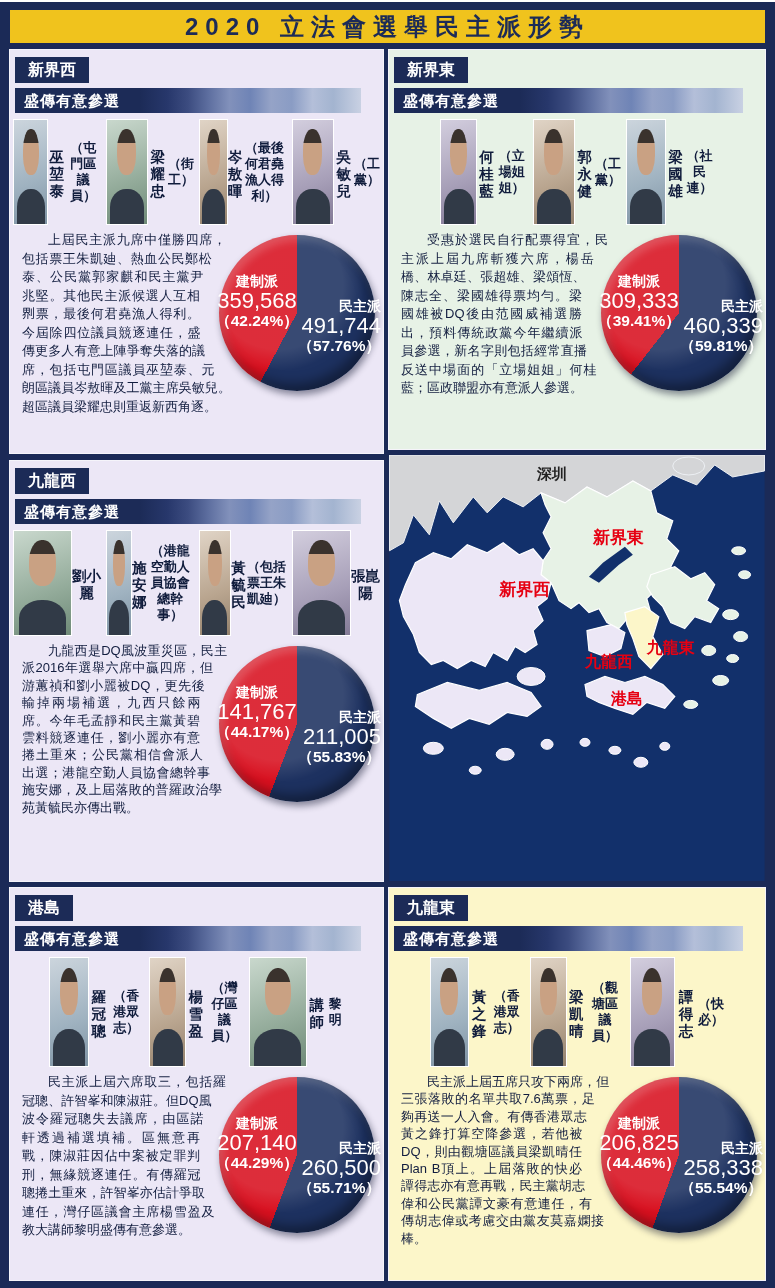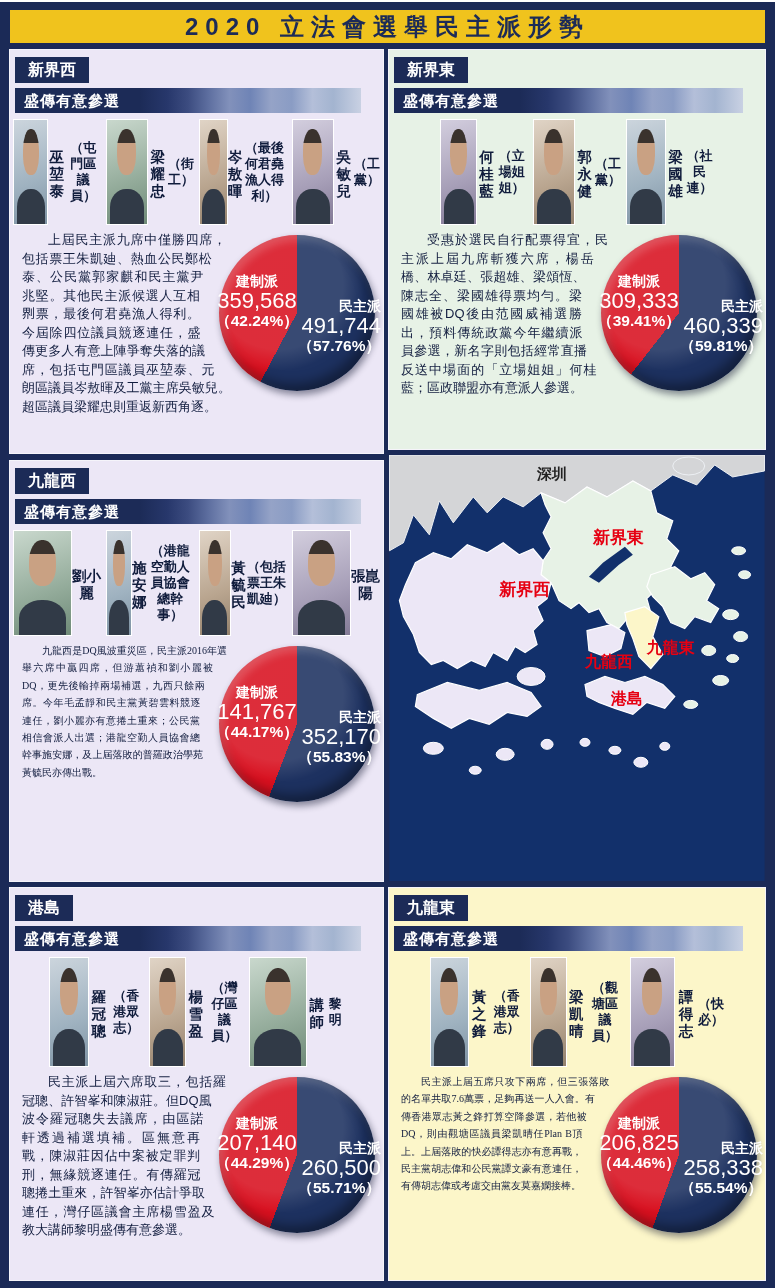--- a/index.html
+++ b/index.html
@@ -49,21 +49,21 @@
        box-shadow:inset -5px -7px 12px rgba(0,0,0,.38),inset 4px 5px 8px rgba(255,255,255,.20),
                   2px 4px 7px rgba(8,14,40,.45);}
   .lab{position:absolute;text-align:center;color:#ffffff;}
   .lab-red{left:-12px;top:24%;width:100px;}
   .lab-blue{right:-6px;top:40%;width:106px;text-align:right;}
   .lab .l1{font-size:14px;font-weight:700;line-height:18px;}
   .lab .l2{font-size:22px;font-weight:400;line-height:21px;}
   .lab .l3{font-size:15.5px;font-weight:700;line-height:19px;}
 
   .body{margin:0;font-size:13px;line-height:18.5px;color:#121d3f;text-align:justify;text-indent:2em;}
-  .dense .body{font-size:10px;line-height:17.4px;font-family:Liberation Serif, serif;}
+  .dense .body{font-size:13px;line-height:17.4px;}
 
   .map-box{position:absolute;left:389px;top:455px;width:376px;height:426px;}
   .map-box svg{display:block;}
   .m-lbl{font-family:"Liberation Sans","DejaVu Sans",sans-serif;font-weight:700;}
 </style>
 </head>
 <body>
 
 <div class="poster">
 
@@ -175,21 +175,21 @@
     </div>
     <div class="bottom">
       <div class="pie" style="background-image: radial-gradient(circle at 38% 32%, rgba(255, 255, 255, 0.12) 0px, rgba(255, 255, 255, 0.12) 45%, rgba(0, 0, 0, 0) 60%), conic-gradient(rgb(29, 49, 96) 0deg, rgb(29, 49, 96) 55.83%, rgb(216, 16, 31) 0deg);">
         <div class="lab lab-red">
           <div class="l1">建制派</div>
           <div class="l2">141,767</div>
           <div class="l3">（44.17%）</div>
         </div>
         <div class="lab lab-blue">
           <div class="l1">民主派</div>
-          <div class="l2">352,170</div>
+          <div class="l2">211,005</div>
           <div class="l3">（55.83%）</div>
         </div>
       </div>
       <p class="body">九龍西是DQ風波重災區，民主派2016年選舉六席中贏四席，但游蕙禎和劉小麗被DQ，更先後輸掉兩場補選，九西只餘兩席。今年毛孟靜和民主黨黃碧雲料競逐連任，劉小麗亦有意捲土重來；公民黨相信會派人出選；港龍空勤人員協會總幹事施安娜，及上屆落敗的普羅政治學苑黃毓民亦傳出戰。</p>
     </div>
   </section>
 
   <div class="map-box">
     <svg width="376" height="426" viewBox="0 0 376 427" xmlns="http://www.w3.org/2000/svg">
       <rect x="0" y="0" width="376" height="427" fill="#12306b"></rect>

